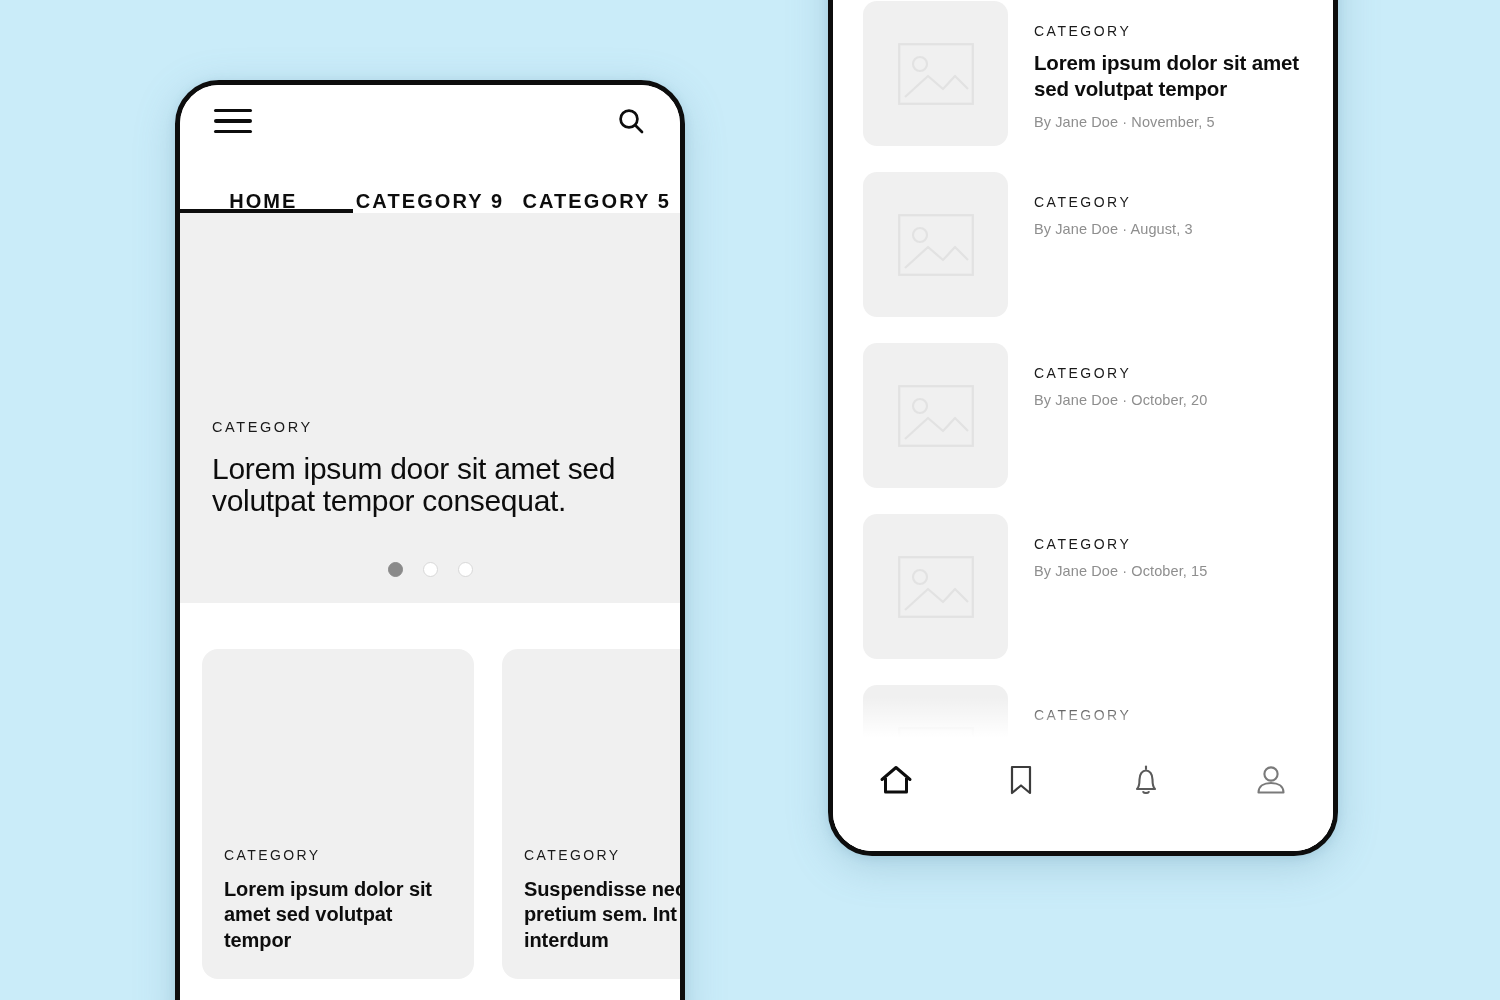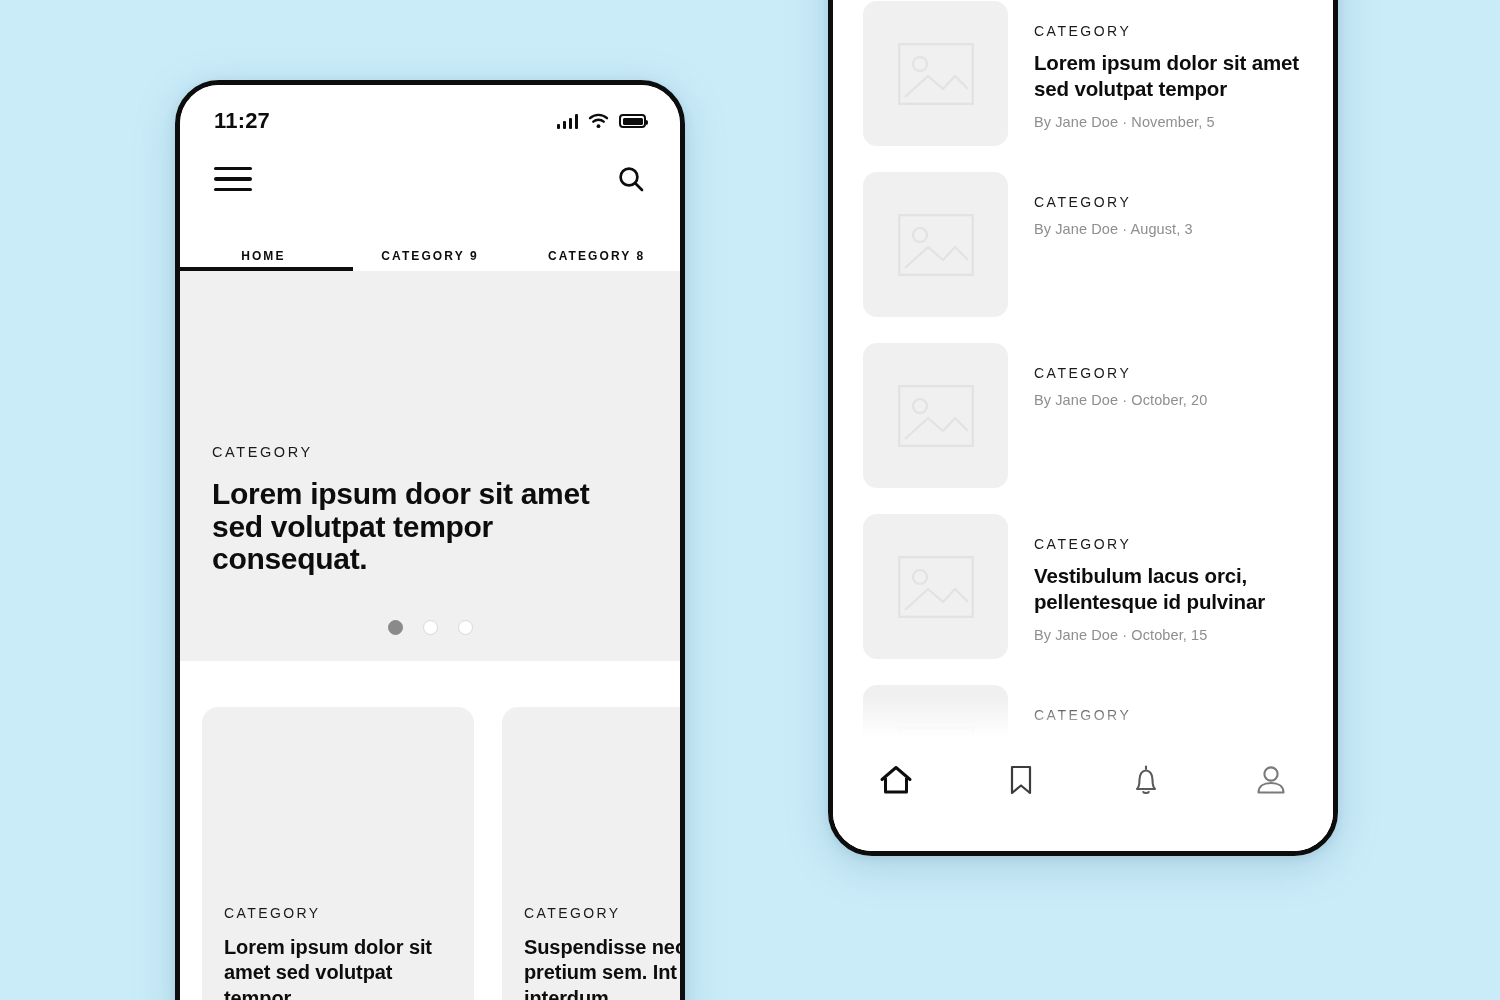--- a/index.html
+++ b/index.html
@@ -52,42 +52,42 @@
   .appbar {
     height:72px; display:flex; align-items:center; justify-content:space-between;
     padding:0 34px;
   }
   .hamburger { width:38px; cursor:pointer; display:flex; flex-direction:column; gap:7px; }
   .hamburger span { display:block; height:3.6px; background:#0d0d0d; border-radius:2px; }
 
   
   .tabs { display:flex; align-items:flex-end; height:56px; position:relative; }
   .tab {
-    font-size:12px; font-weight:700; letter-spacing:2.1px; color:#0d0d0d;
-    padding-bottom:8px; white-space:nowrap;
+    font-size:20px; font-weight:700; letter-spacing:2.1px; color:#0d0d0d;
+    padding-bottom:0; white-space:nowrap;
   }
   .tab.home   { width:173px; text-align:center; }
   .tab.cat1   { width:173px; text-align:center; }
   .tab.cat2   { width:173px; text-align:center; }
   .tab-underline {
     position:absolute; left:0; bottom:0; width:173px; height:4px; background:#0d0d0d;
   }
 
   
   .hero {
     background:#f0f0f0; height:390px; position:relative;
     padding:0 32px;
     display:flex; flex-direction:column; justify-content:flex-end;
   }
   .hero-cat {
     font-size:14.5px; letter-spacing:2.6px; color:#1a1a1a; font-weight:400;
     margin-bottom:18px;
   }
   .hero-title {
-    font-size:30px; font-weight:700; line-height:1.09; color:#0d0d0d;
+    font-size:30px; font-weight:400; line-height:1.09; color:#0d0d0d;
     letter-spacing:-0.3px; margin-bottom:44px;
   }
   .dots { display:flex; justify-content:center; gap:20px; padding-bottom:26px; }
   .dot { width:15px; height:15px; border-radius:50%; background:#fff; border:1.5px solid #d8d8d8; }
   .dot.active { background:#8a8a8a; border-color:#8a8a8a; }
 
   
   .cardrow { display:flex; gap:28px; padding:46px 22px 0 22px; }
   .card {
     background:#f0f0f0; border-radius:16px; flex:0 0 272px; height:330px;
@@ -123,56 +123,37 @@
   .navbtn { flex:1; display:flex; align-items:center; justify-content:center; }
 </style>
 </head>
 <body>
 
 <div class="stage">
 
   <div class="phone phone-left">
     <div class="screen">
 
-      <div class="statusbar">
-        <div class="status-time">11:27</div>
-        <div class="status-icons">
-          <span class="sig">
-              <i></i>
-              <i></i>
-              <i></i>
-              <i></i>
-            </span>
-          <svg width="21" height="16" viewBox="0 0 21 16">
-            <path d="M2 5.2 A12.5 12.5 0 0 1 19 5.2" fill="none" stroke="#0d0d0d" stroke-width="2.4" stroke-linecap="round"></path>
-            <path d="M5.3 8.7 A8 8 0 0 1 15.7 8.7" fill="none" stroke="#0d0d0d" stroke-width="2.4" stroke-linecap="round"></path>
-            <circle cx="10.5" cy="13.2" r="1.9" fill="#0d0d0d"></circle>
-          </svg>
-          <span class="batt">
-              <i></i>
-            </span>
-        </div>
-      </div>
 
       <div class="appbar">
         <div class="hamburger">
           <span></span>
             <span></span>
             <span></span>
         </div>
         <svg width="30" height="30" viewBox="0 0 30 30">
           <circle cx="13" cy="13" r="8.4" fill="none" stroke="#0d0d0d" stroke-width="2.7"></circle>
           <line x1="19.3" y1="19.3" x2="26" y2="26" stroke="#0d0d0d" stroke-width="2.7" stroke-linecap="round"></line>
         </svg>
       </div>
 
       <div class="tabs">
         <div class="tab home">HOME</div>
         <div class="tab cat1">CATEGORY 9</div>
-        <div class="tab cat2">CATEGORY 8</div>
+        <div class="tab cat2">CATEGORY 5</div>
         <div class="tab-underline"></div>
       </div>
 
       <div class="hero">
         <div class="hero-cat">CATEGORY</div>
         <div class="hero-title">Lorem ipsum door sit amet sed volutpat tempor consequat.</div>
         <div class="dots">
           <span class="dot active"></span>
           <span class="dot"></span>
           <span class="dot"></span>
@@ -244,21 +225,20 @@
         <div class="list-item">
           <div class="thumb">
             <svg width="76" height="62" viewBox="0 0 76 62">
               <rect x="1.2" y="1.2" width="73.6" height="59.6" fill="none" stroke="#e2e2e2" stroke-width="2.2"></rect>
               <circle cx="22" cy="21" r="7" fill="none" stroke="#e2e2e2" stroke-width="2.2"></circle>
               <path d="M7 54 L30 33 L45 46 L57 33 L70 46" fill="none" stroke="#e2e2e2" stroke-width="2.2" stroke-linejoin="round"></path>
             </svg>
           </div>
           <div class="item-body">
             <div class="item-cat">CATEGORY</div>
-            <div class="item-title">Vestibulum lacus orci, pellentesque id pulvinar</div>
             <div class="item-meta">By Jane Doe · October, 15</div>
           </div>
         </div>
 
         <div class="list-item">
           <div class="thumb">
             <svg width="76" height="62" viewBox="0 0 76 62">
               <rect x="1.2" y="1.2" width="73.6" height="59.6" fill="none" stroke="#e2e2e2" stroke-width="2.2"></rect>
               <circle cx="22" cy="21" r="7" fill="none" stroke="#e2e2e2" stroke-width="2.2"></circle>
               <path d="M7 54 L30 33 L45 46 L57 33 L70 46" fill="none" stroke="#e2e2e2" stroke-width="2.2" stroke-linejoin="round"></path>

